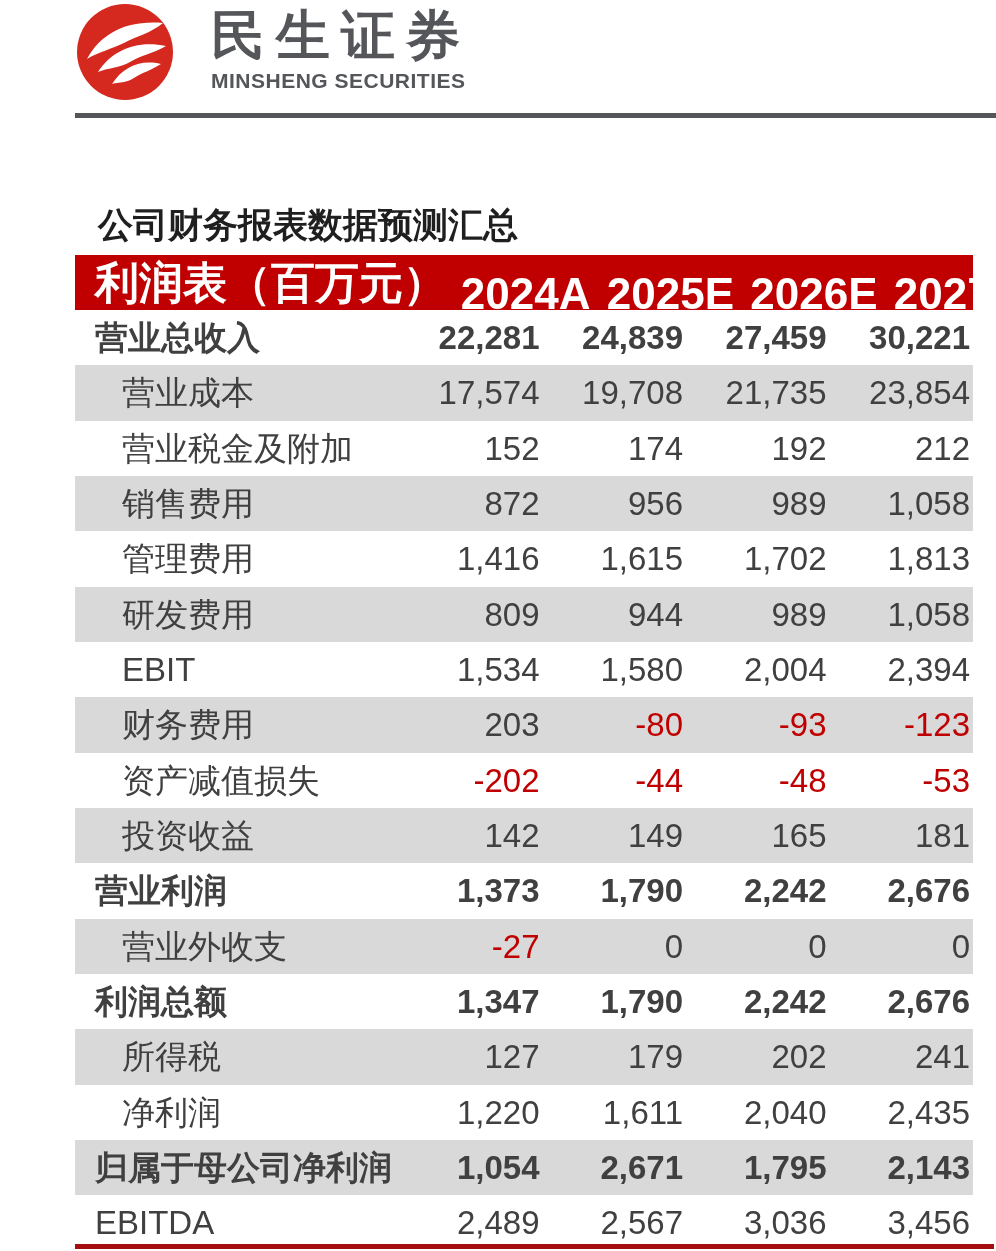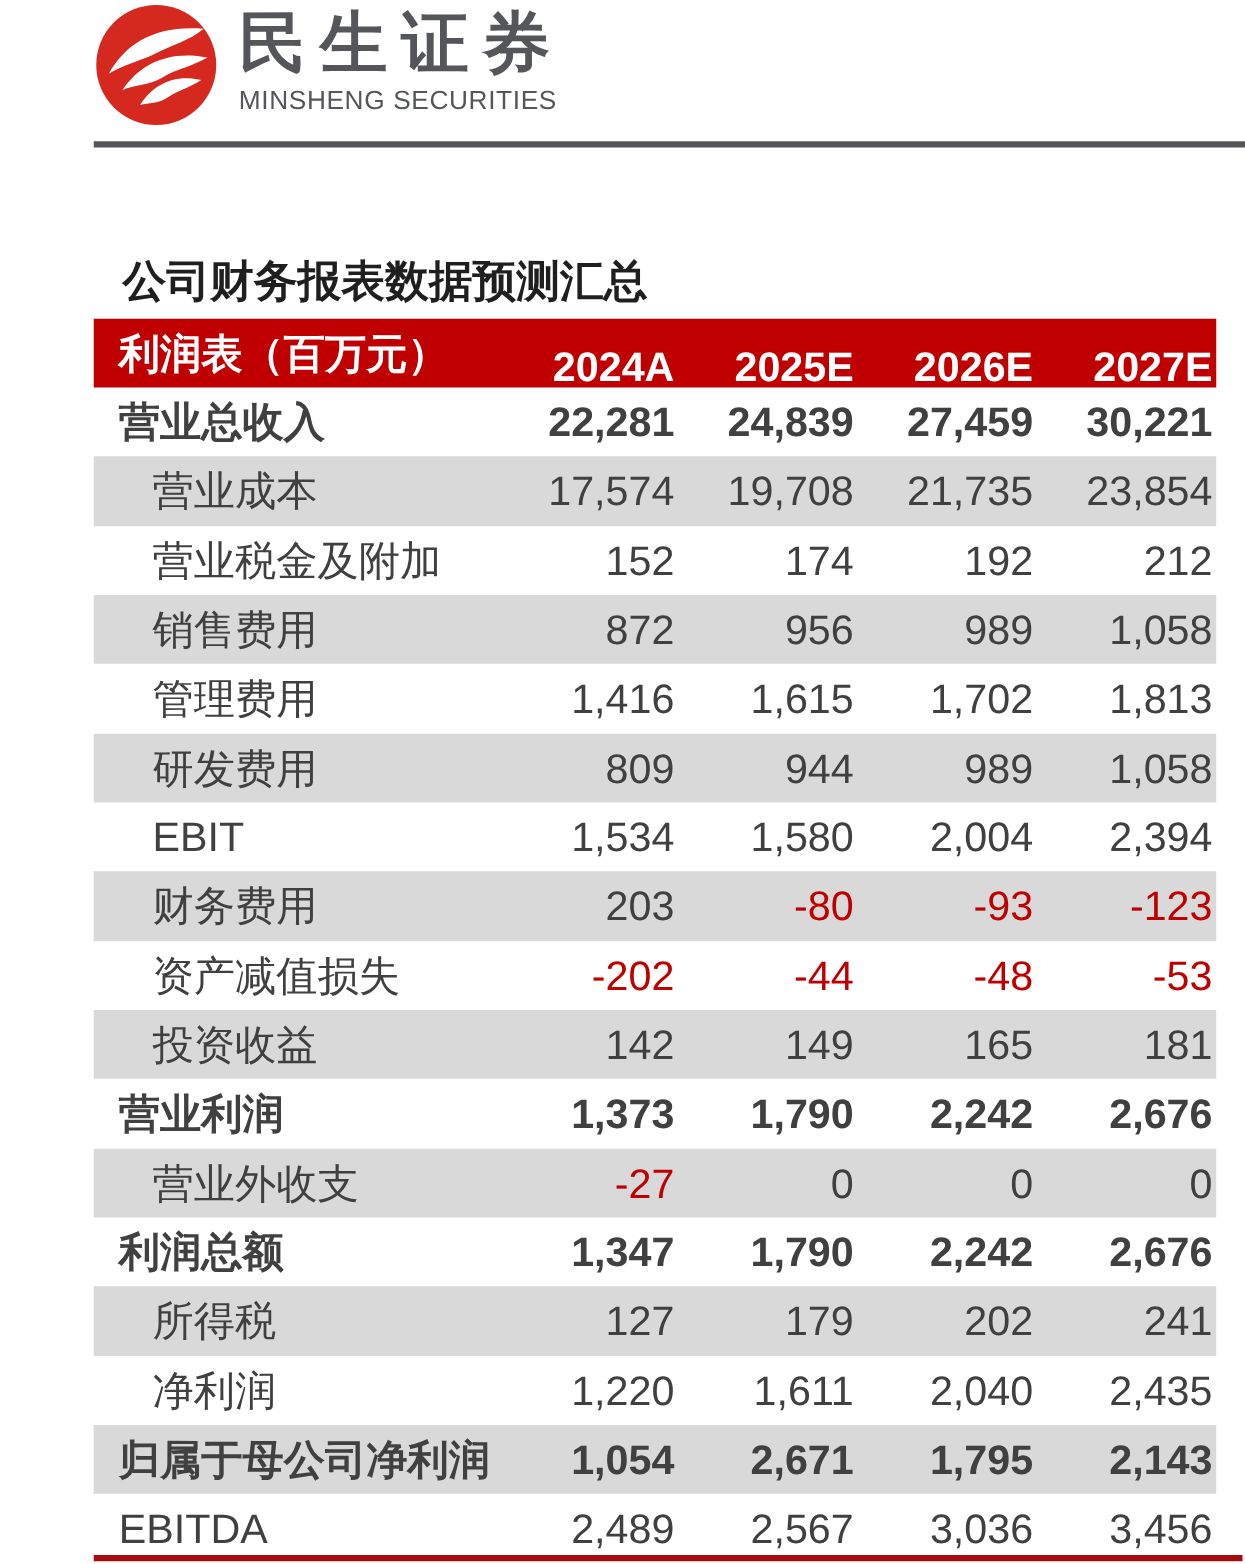--- a/index.html
+++ b/index.html
@@ -4,27 +4,27 @@
 <style>
   html,body { margin:0; padding:0; background:#ffffff; }
   body {
     width:996px; height:1251px; position:relative; overflow:hidden;
     font-family:"Liberation Sans","DejaVu Sans",sans-serif;
   }
 
   
   .logo { position:absolute; left:75px; top:2px; display:flex; align-items:flex-start; }
   .logo-mark { width:100px; height:100px; display:block; }
-  .logo-text { margin-left:16px; padding-top:6px; }
+  .logo-text { margin-left:36px; padding-top:6px; }
   .logo-cn {
     font-size:54px; font-weight:700; letter-spacing:11px; line-height:1.0;
     color:var(--logo-text); white-space:nowrap;
   }
   .logo-en {
-    font-size:21px; font-weight:400; letter-spacing:0.5px; margin-top:7px;
+    font-size:21px; font-weight:700; letter-spacing:0.5px; margin-top:7px;
     color:var(--logo-text); white-space:nowrap;
   }
 
   .top-rule { position:absolute; left:75px; top:113px; width:921px; height:5px; background:var(--top-rule); }
 
   
   .title {
     position:absolute; left:98px; top:202px; margin:0;
     font-size:35px; font-weight:700; color:var(--title-text); letter-spacing:0px;
     white-space:nowrap;
@@ -41,21 +41,21 @@
   .row.shaded { background:var(--row-shade); }
   .row.bold   { font-weight:700; }
   .cell-label { flex:1 1 auto; text-align:left; padding-left:20px; overflow:visible; }
   .row.indent .cell-label { padding-left:47px; }
   .cell-num   { flex:0 0 143.5px; width:143.5px; text-align:right; }
   .neg { color:var(--negative); }
 
   .thead {
     display:flex; height:55px; line-height:55px;
     background:var(--header-bg); color:var(--header-text);
-    font-size:33px; font-weight:700;
+    font-size:44px; font-weight:700;
     padding-right:3px; box-sizing:border-box; white-space:nowrap;
   }
   .thead .cell-label { flex:1 1 auto; padding-left:20px; }
   .thead .cell-num   { flex:0 0 143.5px; width:143.5px; text-align:right;margin-top:11px; }
 
   .bottom-rule { position:absolute; left:75px; top:1244px; width:919px; height:5px; background:var(--bottom-rule); }
 </style>
 </head>
 <body>
 

